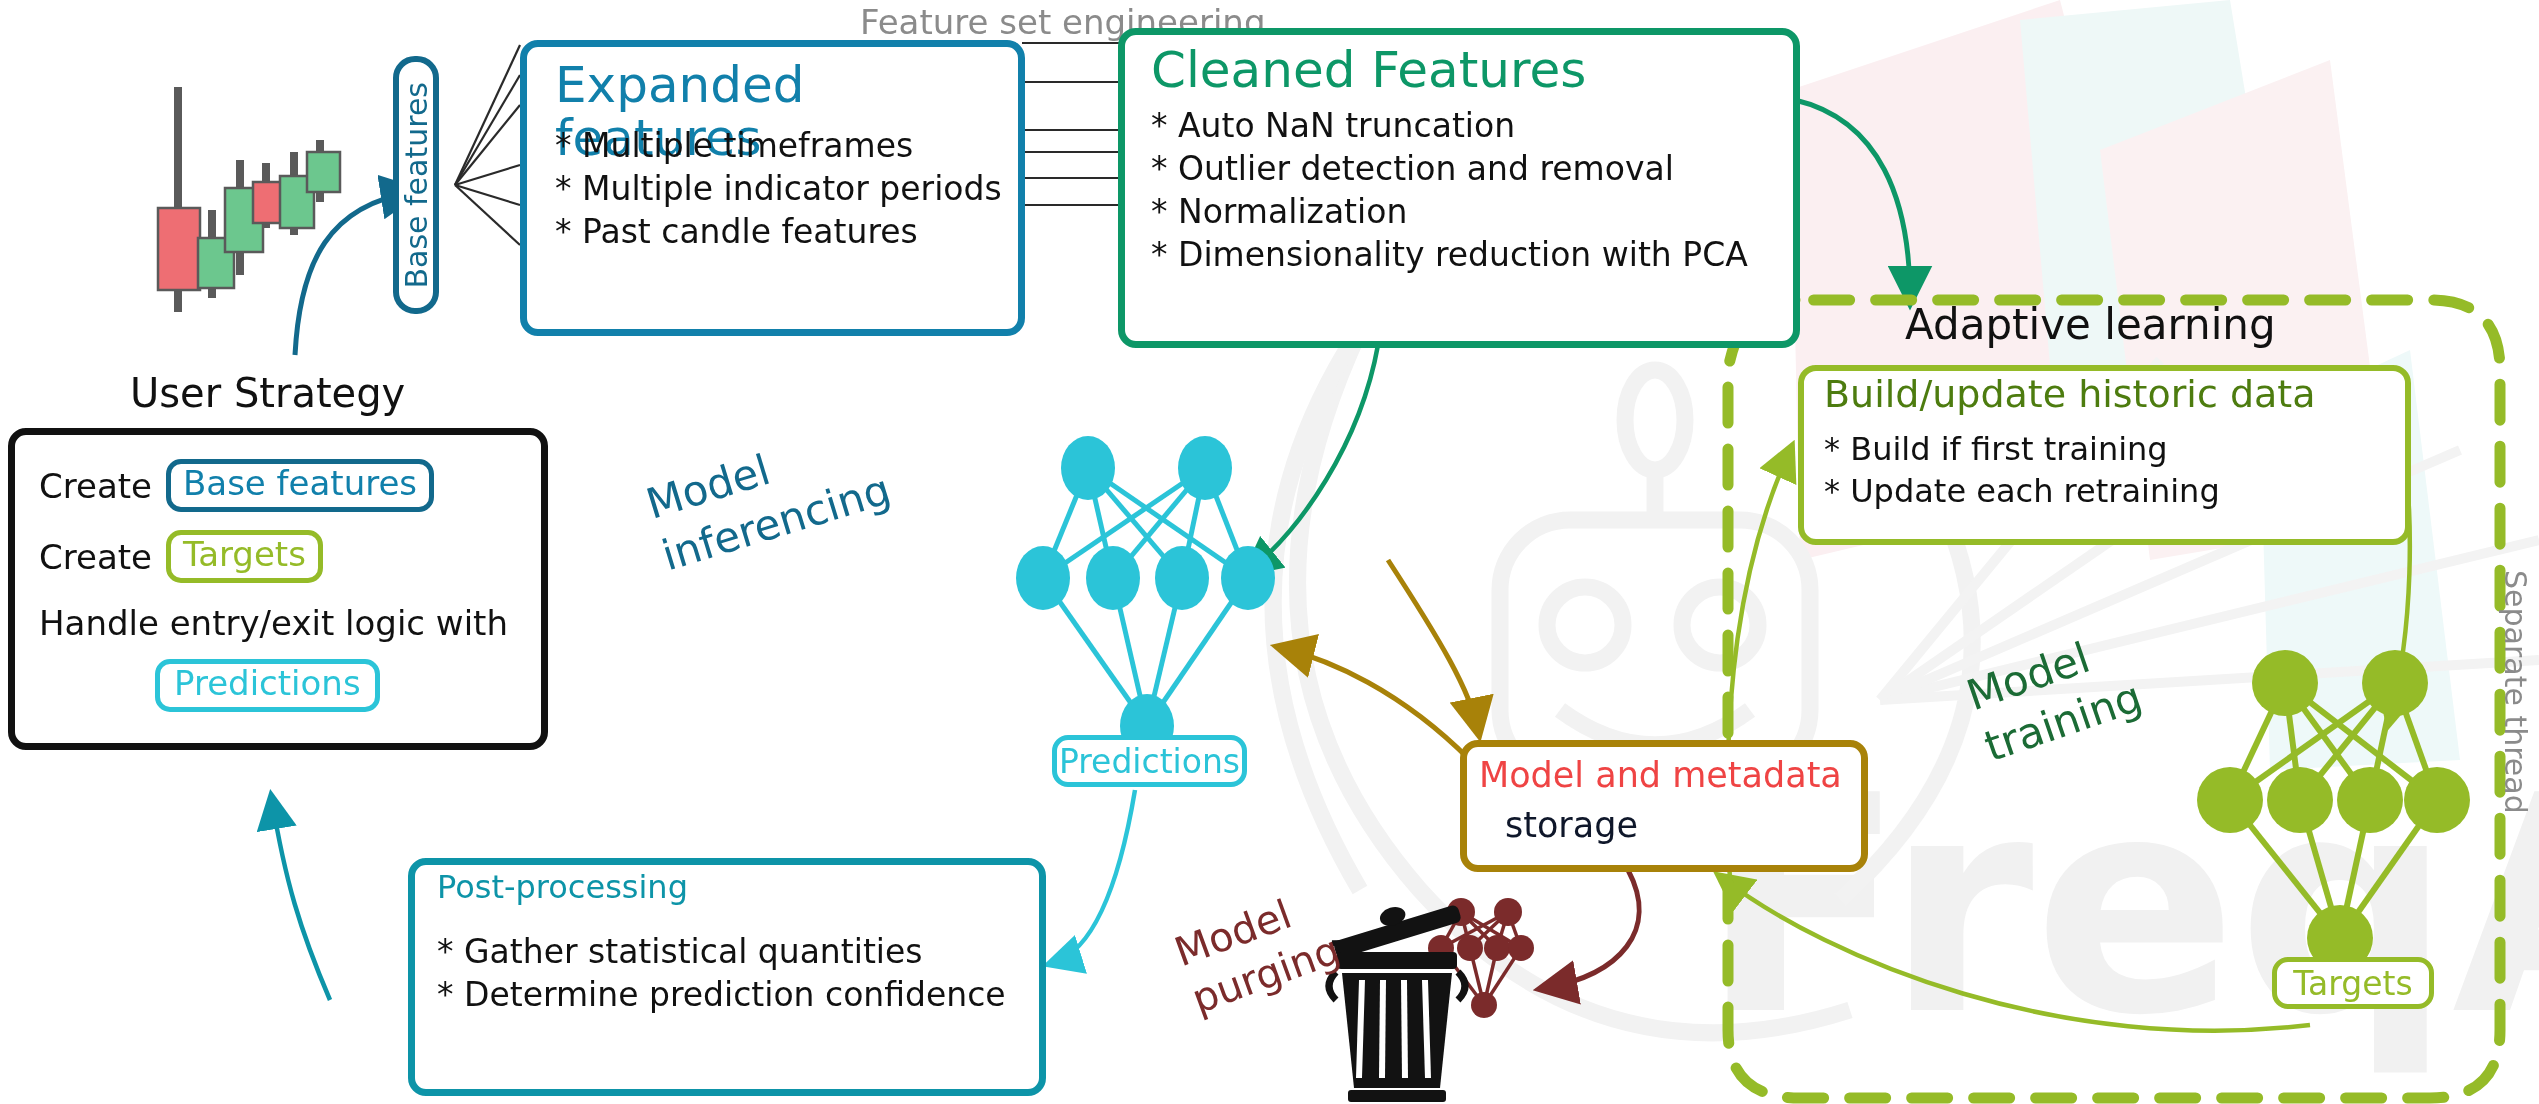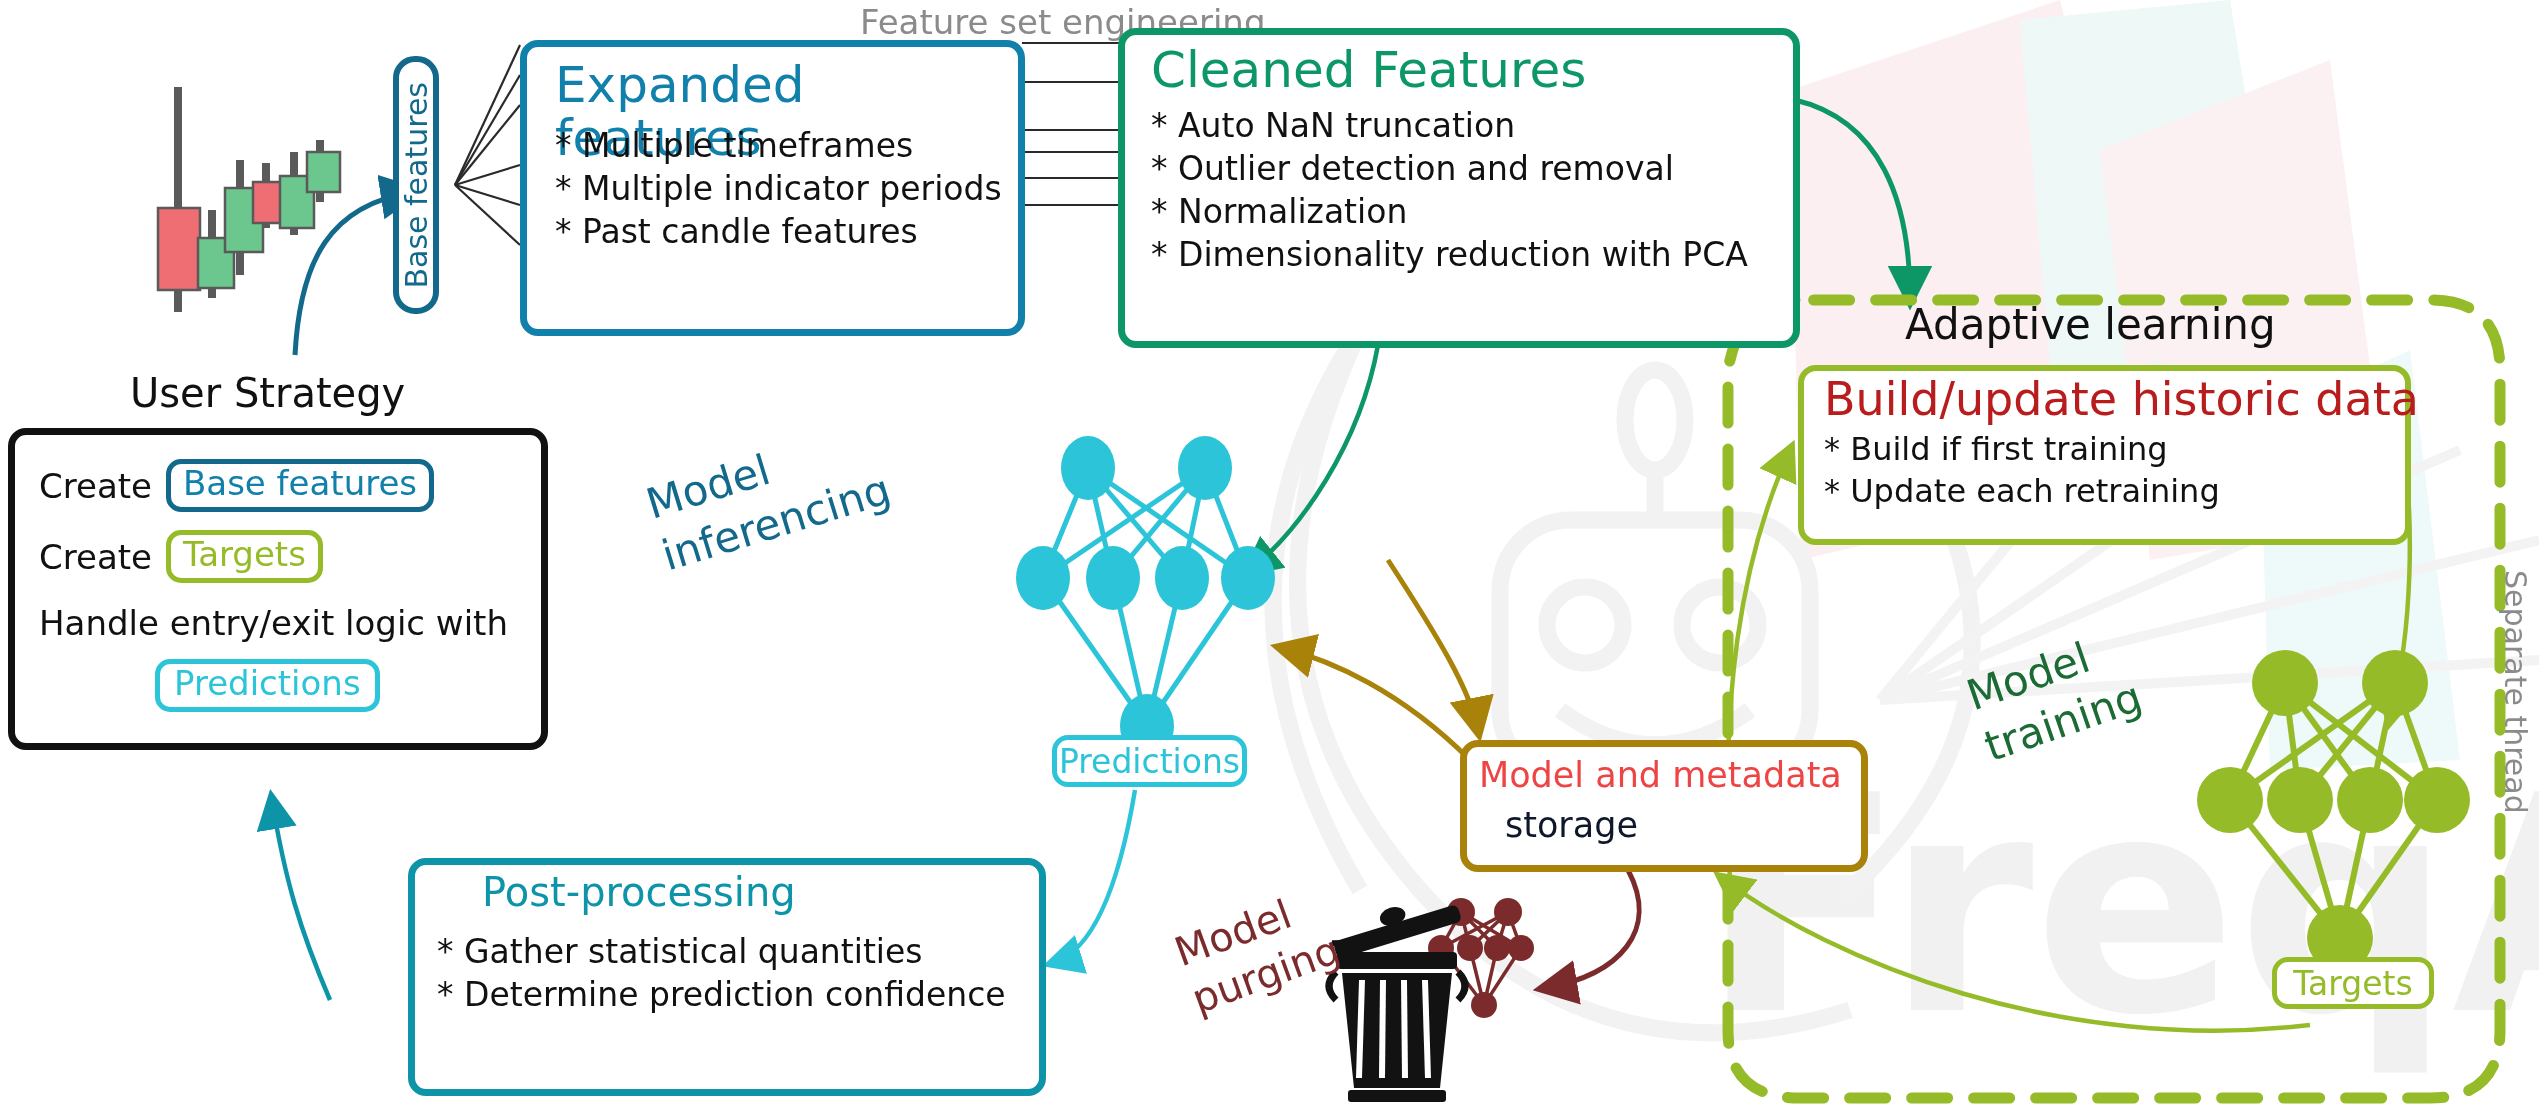--- a/index.html
+++ b/index.html
@@ -373,41 +373,41 @@
   <div style="position:absolute;left:640px;top:480px;transform:rotate(-17deg);transform-origin:left top;font-size:42px;color:#12698c;line-height:1.28;">
     <div>Model</div>
     <div>inferencing</div>
   </div>
 
   <div class="chip" style="left:1052px;top:735px;width:195px;height:52px;border:5px solid #2bc4d8;">
     <span style="font-size:33px;color:#2bc4d8;line-height:1;">Predictions</span>
   </div>
 
   <div class="box rbox" style="left:408px;top:858px;width:638px;height:238px;border:7px solid #0d94a8;">
-    <div class="title" style="position:absolute;left:22px;top:6px;font-size:40px;color:#0d94a8;margin-left:45px;">Post-processing</div>
+    <div class="title" style="position:absolute;left:22px;top:6px;font-size:32px;color:#0d94a8;">Post-processing</div>
     <div class="bullets" style="position:absolute;left:22px;top:66px;font-size:33px;">
       <div>* Gather statistical quantities</div>
       <div>* Determine prediction confidence</div>
     </div>
   </div>
 
   <div style="position:absolute;left:1168px;top:930px;transform:rotate(-20deg);transform-origin:left top;font-size:40px;color:#7b2b2b;line-height:1.25;">
     <div>Model</div>
     <div>purging</div>
   </div>
 
   <div class="box rbox" style="left:1460px;top:740px;width:408px;height:132px;border:7px solid #a88209;">
     <div style="position:absolute;left:12px;top:8px;font-size:35px;color:#ef4444;white-space:nowrap;">Model and metadata</div>
     <div style="position:absolute;left:38px;top:58px;font-size:35px;color:#0f172a;white-space:nowrap;">storage</div>
   </div>
 
   <div class="nowrap" style="position:absolute;left:1905px;top:268px;font-size:42px;color:#111;margin-top:32px;">Adaptive learning</div>
 
   <div class="box rbox" style="left:1798px;top:365px;width:613px;height:180px;border:6px solid #95bb28;">
-    <div class="title" style="position:absolute;left:20px;top:4px;font-size:46px;color:#b91c1c;white-space:nowrap;">Build/update historic data</div>
+    <div class="title" style="position:absolute;left:20px;top:4px;font-size:38px;color:#4d7c0f;white-space:nowrap;">Build/update historic data</div>
     <div class="bullets" style="position:absolute;left:20px;top:58px;font-size:32px;">
       <div>* Build if first training</div>
       <div>* Update each retraining</div>
     </div>
   </div>
 
   <div style="position:absolute;left:1960px;top:672px;transform:rotate(-19deg);transform-origin:left top;font-size:42px;color:#1b6b35;line-height:1.28;">
     <div>Model</div>
     <div>training</div>
   </div>

